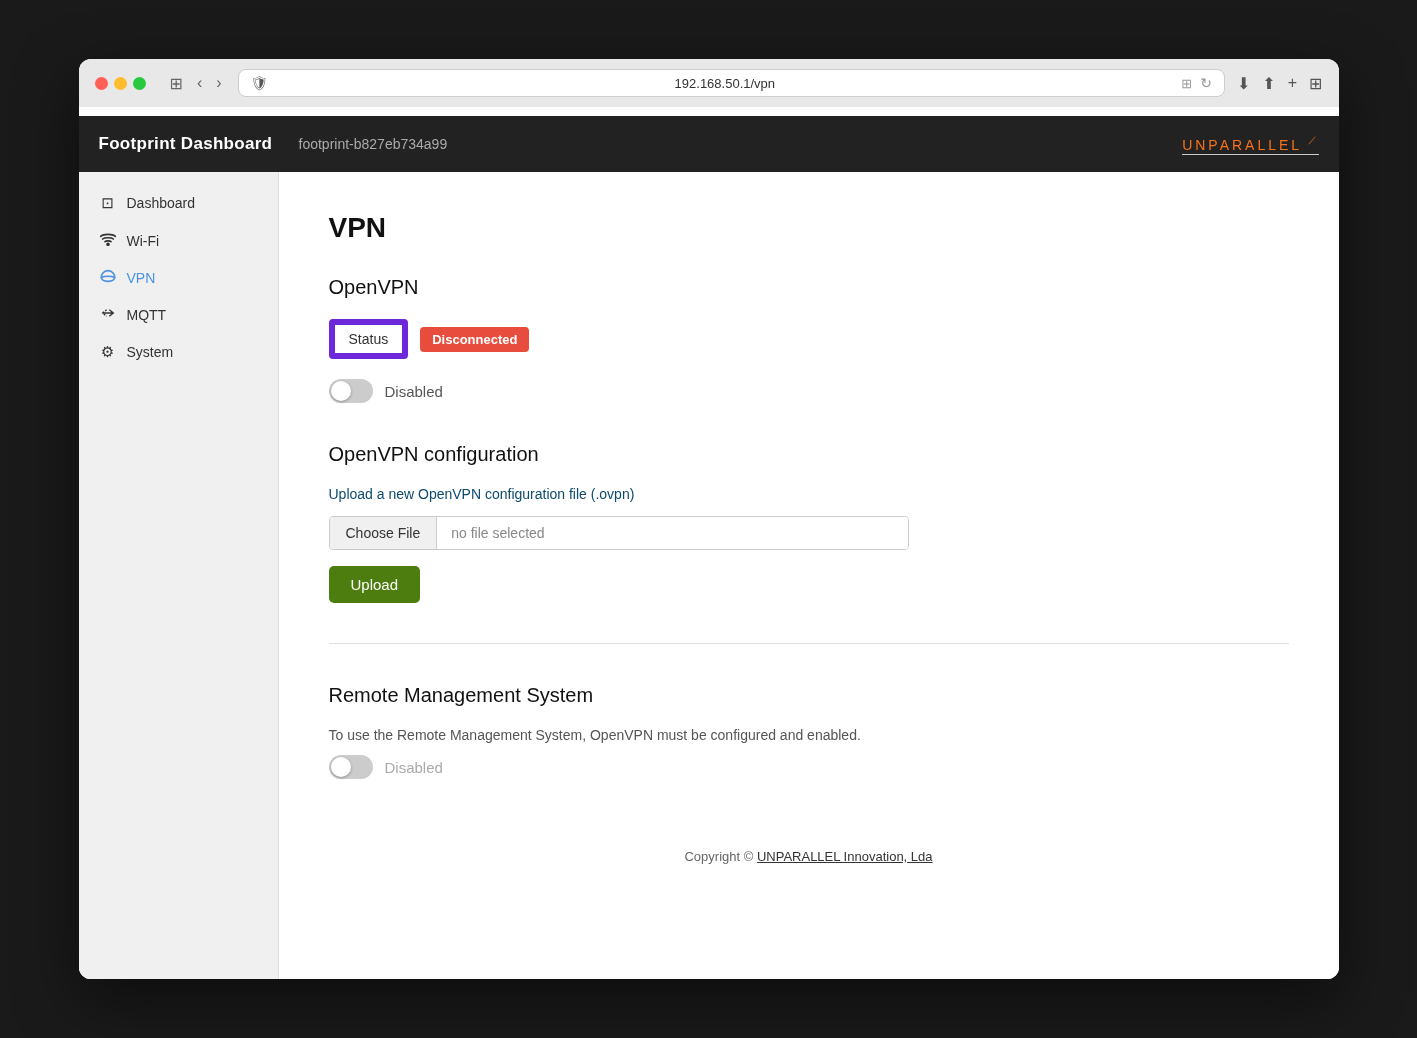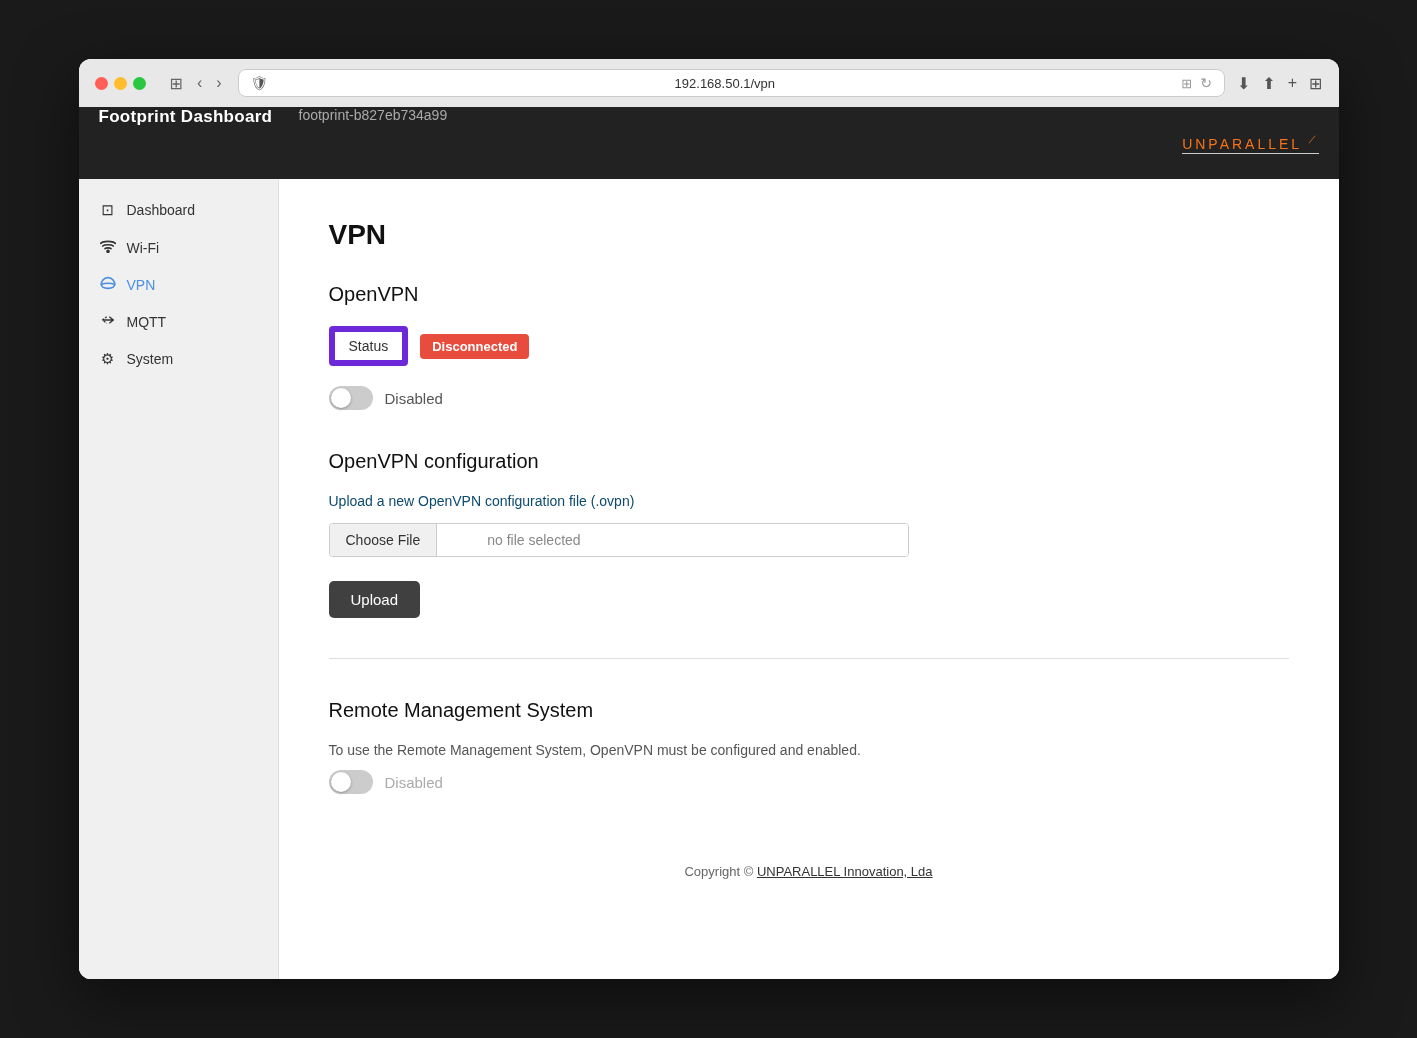--- a/index.html
+++ b/index.html
@@ -99,22 +99,24 @@
     .app-layout {
       display: flex;
       flex: 1;
       flex-direction: column;
     }
     
     .top-navbar {
       background: #222;
       color: #fff;
       display: flex;
+      align-items: center;
       padding: 0 20px;
-      height: 72px;
+      height: 56px;
+      margin-top: 9px;
     }
     .navbar-brand {
       font-size: 17px;
       font-weight: 600;
       color: #fff;
       letter-spacing: 0.3px;
       min-width: 200px;
     }
     .navbar-device {
       font-size: 14px;
@@ -255,23 +257,22 @@
       font-size: 14px;
       color: #0c4a6e;
       margin-bottom: 14px;
     }
     .file-input-row {
       display: flex;
       align-items: flex-start;
       border: 1px solid #ccc;
       border-radius: 4px;
       overflow: hidden;
-      margin-bottom: 24px;
+      margin-bottom: 16px;
       width: 580px;
-      gap: 36px;
     }
     .choose-file-btn {
       background: #f0f0f0;
       border: none;
       border-right: 1px solid #ccc;
       padding: 8px 16px;
       font-size: 14px;
       color: #333;
       cursor: pointer;
       white-space: nowrap;
@@ -279,21 +280,21 @@
     .file-name-display {
       flex: 1;
       padding: 8px 14px;
       font-size: 14px;
       color: #888;
       background: #fff;
       display: flex;
       align-items: center;
     }
     .upload-btn {
-      background: #404040;
+      background: #4d7c0f;
       color: #fff;
       border: none;
       padding: 10px 22px;
       font-size: 15px;
       border-radius: 5px;
       cursor: pointer;
       font-weight: 500;
     }
     .divider {
       border: none;

